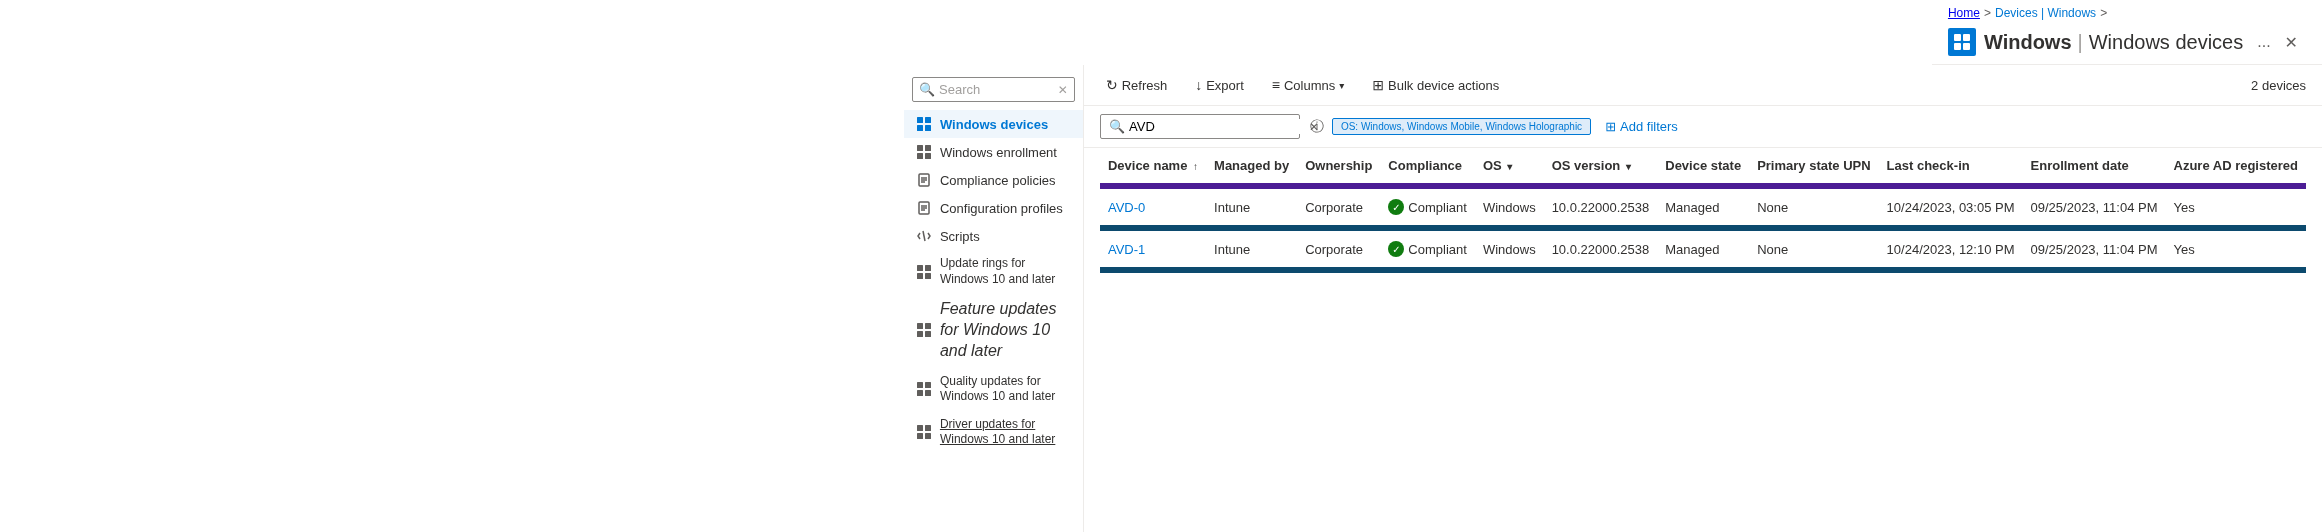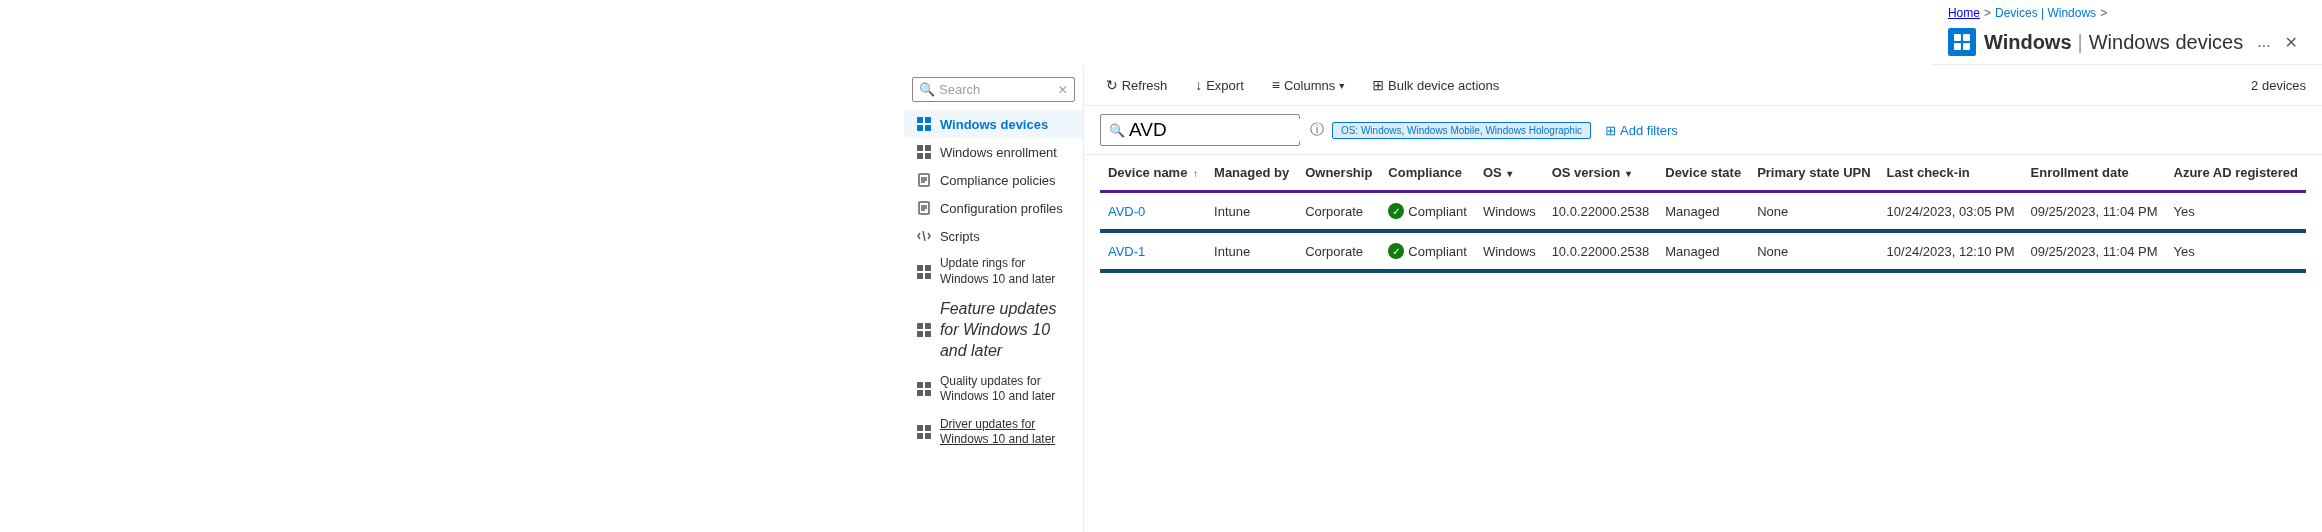--- a/index.html
+++ b/index.html
@@ -29,23 +29,23 @@
 
     .filter-bar { display: flex; align-items: center; gap: 8px; padding: 8px 16px; border-bottom: 1px solid #edebe9; }
     .search-filter-box { display: flex; align-items: center; border: 1px solid #8a8886; border-radius: 2px; padding: 4px 8px; gap: 4px; background: #fff; width: 200px; }
     .search-filter-box input { border: none; outline: none; font-size: 13px; flex: 1; }
     .filter-tag { background: #deecf9; color: #0078d4; border: 1px solid #0078d4; border-radius: 2px; padding: 2px 8px; font-size: 10px; }
     .add-filters-btn { display: flex; align-items: center; gap: 4px; background: none; border: none; cursor: pointer; color: #0078d4; font-size: 13px; padding: 4px 6px; }
 
     
     .table-container { flex: 1; overflow: auto; padding: 0 16px; }
     table { width: 100%; border-collapse: collapse; font-size: 13px; }
-    thead tr { border-bottom: 3px solid #4c1d95; }
+    thead tr { border-bottom: 6px solid #4c1d95; }
     th { text-align: left; padding: 10px 8px; font-weight: 600; color: #323130; white-space: nowrap; font-size: 13px; cursor: pointer; }
-    td { padding: 10px 8px; color: #323130; border-bottom: 4px solid #0c4a6e; white-space: nowrap; }
+    td { padding: 10px 8px; color: #323130; border-bottom: 6px solid #0c4a6e; white-space: nowrap; }
     td a { color: #0078d4; text-decoration: none; }
     .compliant-badge { display: flex; align-items: center; gap: 4px; color: #323130; }
     .compliant-dot { width: 16px; height: 16px; background: #107c10; border-radius: 50%; display: flex; align-items: center; justify-content: center; color: #fff; font-size: 10px; }
   </style>
 </head>
 <body>
 
 <div class="app-container">
 
   <div style="padding: 6px 16px 0 16px; border-bottom: 1px solid #edebe9;">
@@ -205,21 +205,21 @@
         <button class="toolbar-btn">
           <span style="font-size:14px;">⊞</span>
           <span>Bulk device actions</span>
         </button>
         <span style="margin-left:auto;color:#323130;font-size:13px;">2 devices</span>
       </div>
 
       <div class="filter-bar">
         <div class="search-filter-box">
           <span style="color:#605e5c;font-size:13px;">🔍</span>
-          <input type="text" value="AVD" style="border: none; outline: none; font-size: 19px; flex: 1 1 0%;">
+          <input type="text" value="AVD" style="border: none; outline: none; font-size: 13px; flex: 1 1 0%;">
           <span style="color:#605e5c;cursor:pointer;font-size:12px;">✕</span>
         </div>
         <span style="color:#605e5c;cursor:pointer;font-size:14px;margin-left:2px;">ⓘ</span>
         <span class="filter-tag">OS: Windows, Windows Mobile, Windows Holographic</span>
         <button class="add-filters-btn">
           <span style="font-size:13px;">⊞</span>
           <span>Add filters</span>
         </button>
       </div>
 

